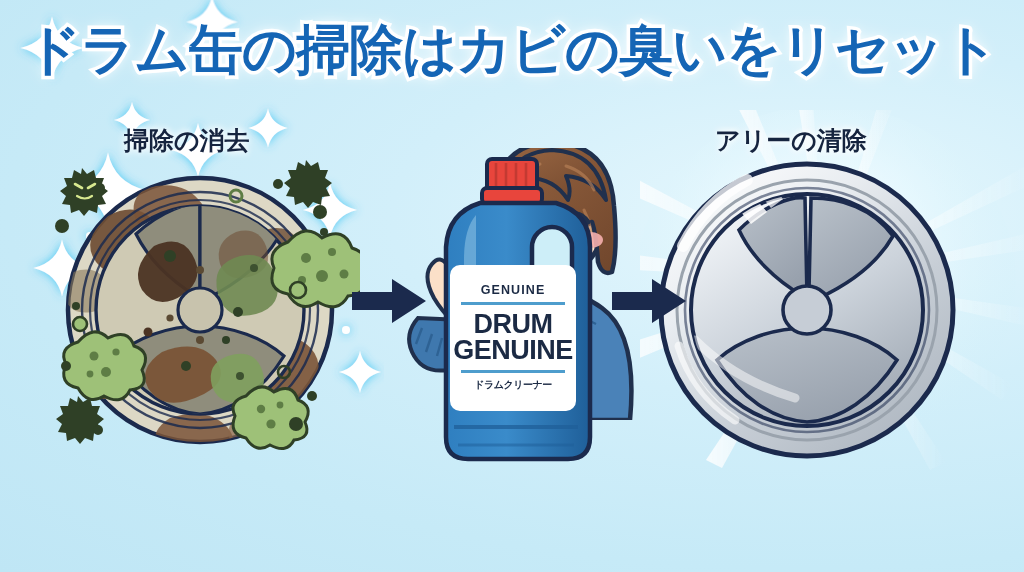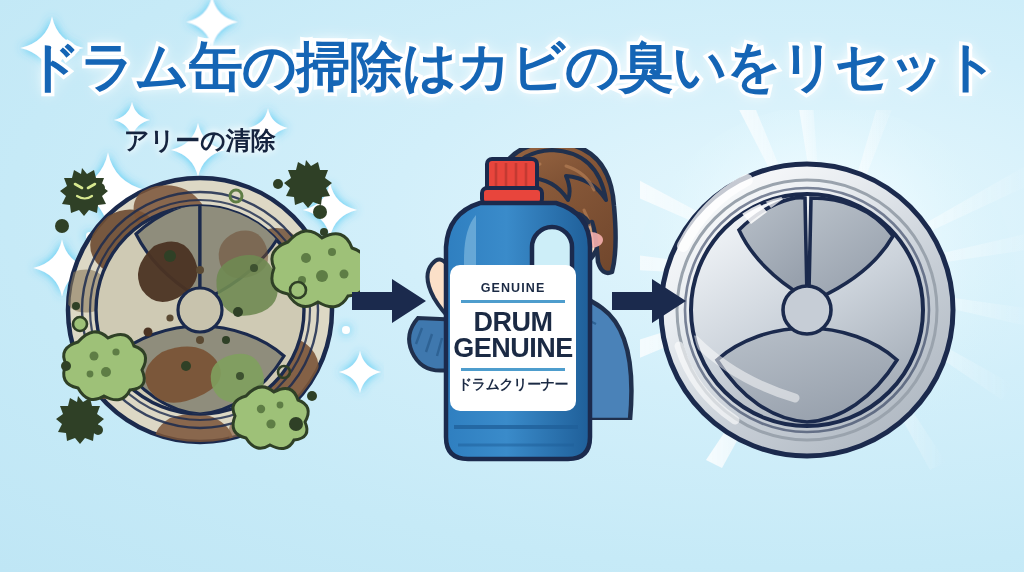--- a/index.html
+++ b/index.html
@@ -5,21 +5,21 @@
   html,body{margin:0;padding:0;}
   body{
     width:1024px;height:572px;overflow:hidden;
     font-family:"Liberation Sans","DejaVu Sans",sans-serif;
     background:#cdeef8;
   }
   .stage{position:relative;width:1024px;height:572px;overflow:hidden;
     background:radial-gradient(ellipse at 78% 38%, #e6f7fd 0%, #d2effa 36%, #c6eaf7 70%, #bfe6f5 100%);}
 
   
-  .title-wrap{position:absolute;left:0;top:14px;width:1024px;text-align:center;z-index:20;margin-top:17px;}
+  .title-wrap{position:absolute;left:0;top:14px;width:1024px;text-align:center;z-index:20;}
   .title{
     display:inline-block;
     font-family:"DejaVu Sans","Liberation Sans",sans-serif;
     font-size:54px;font-weight:700;letter-spacing:-1px;
     color:#1565b5;
     -webkit-text-stroke:7px #ffffff;
     paint-order:stroke fill;
     text-shadow:0 0 10px #ffffff, 0 0 18px #ffffff, 0 3px 0 rgba(255,255,255,.9);
     white-space:nowrap;
   }
@@ -66,21 +66,21 @@
   
   .label-box{
     position:absolute;left:450px;top:265px;width:126px;height:145px;z-index:15;
     display:flex;flex-direction:column;align-items:center;justify-content:center;
     pointer-events:none;
   }
   .lbl-genuine{font-size:12.5px;font-weight:700;letter-spacing:1.1px;color:#1b2a44;}
   .lbl-rule{width:104px;height:2.5px;background:#4e9dcd;margin:5px 0 6px;}
   .lbl-main{font-size:27px;font-weight:700;line-height:.98;color:#1b2a44;letter-spacing:-.5px;text-align:center;}
   .lbl-rule2{width:104px;height:2.5px;background:#4e9dcd;margin:7px 0 5px;}
-  .lbl-jp{font-family:"DejaVu Sans",sans-serif;font-size:14px;font-weight:700;color:#1b2a44;letter-spacing:-.5px;}
+  .lbl-jp{font-family:"DejaVu Sans",sans-serif;font-size:10px;font-weight:700;color:#1b2a44;letter-spacing:-.5px;}
 </style>
 </head>
 <body>
 
 <div class="stage">
 
   
   <svg class="art rays" viewBox="0 0 384 420">
     <defs>
       <radialGradient id="glowBg" cx="48%" cy="40%" r="62%">
@@ -111,21 +111,22 @@
       </g>
     </g>
   </svg>
 
   
   <div class="title-wrap">
     <span class="title">ドラム缶の掃除はカビの臭いをリセット</span>
   </div>
 
   
-  <div class="caption cap-left">アリーの清除</div>
+  <div class="caption cap-left">掃除の消去</div>
+  <div class="caption cap-right">アリーの清除</div>
 
   
   <svg class="art dirty" viewBox="0 0 310 300">
     <defs>
       <clipPath id="drumClip">
           <circle cx="150" cy="150" r="132"></circle>
         </clipPath>
       <clipPath id="innerClip">
           <circle cx="150" cy="150" r="104"></circle>
         </clipPath>

